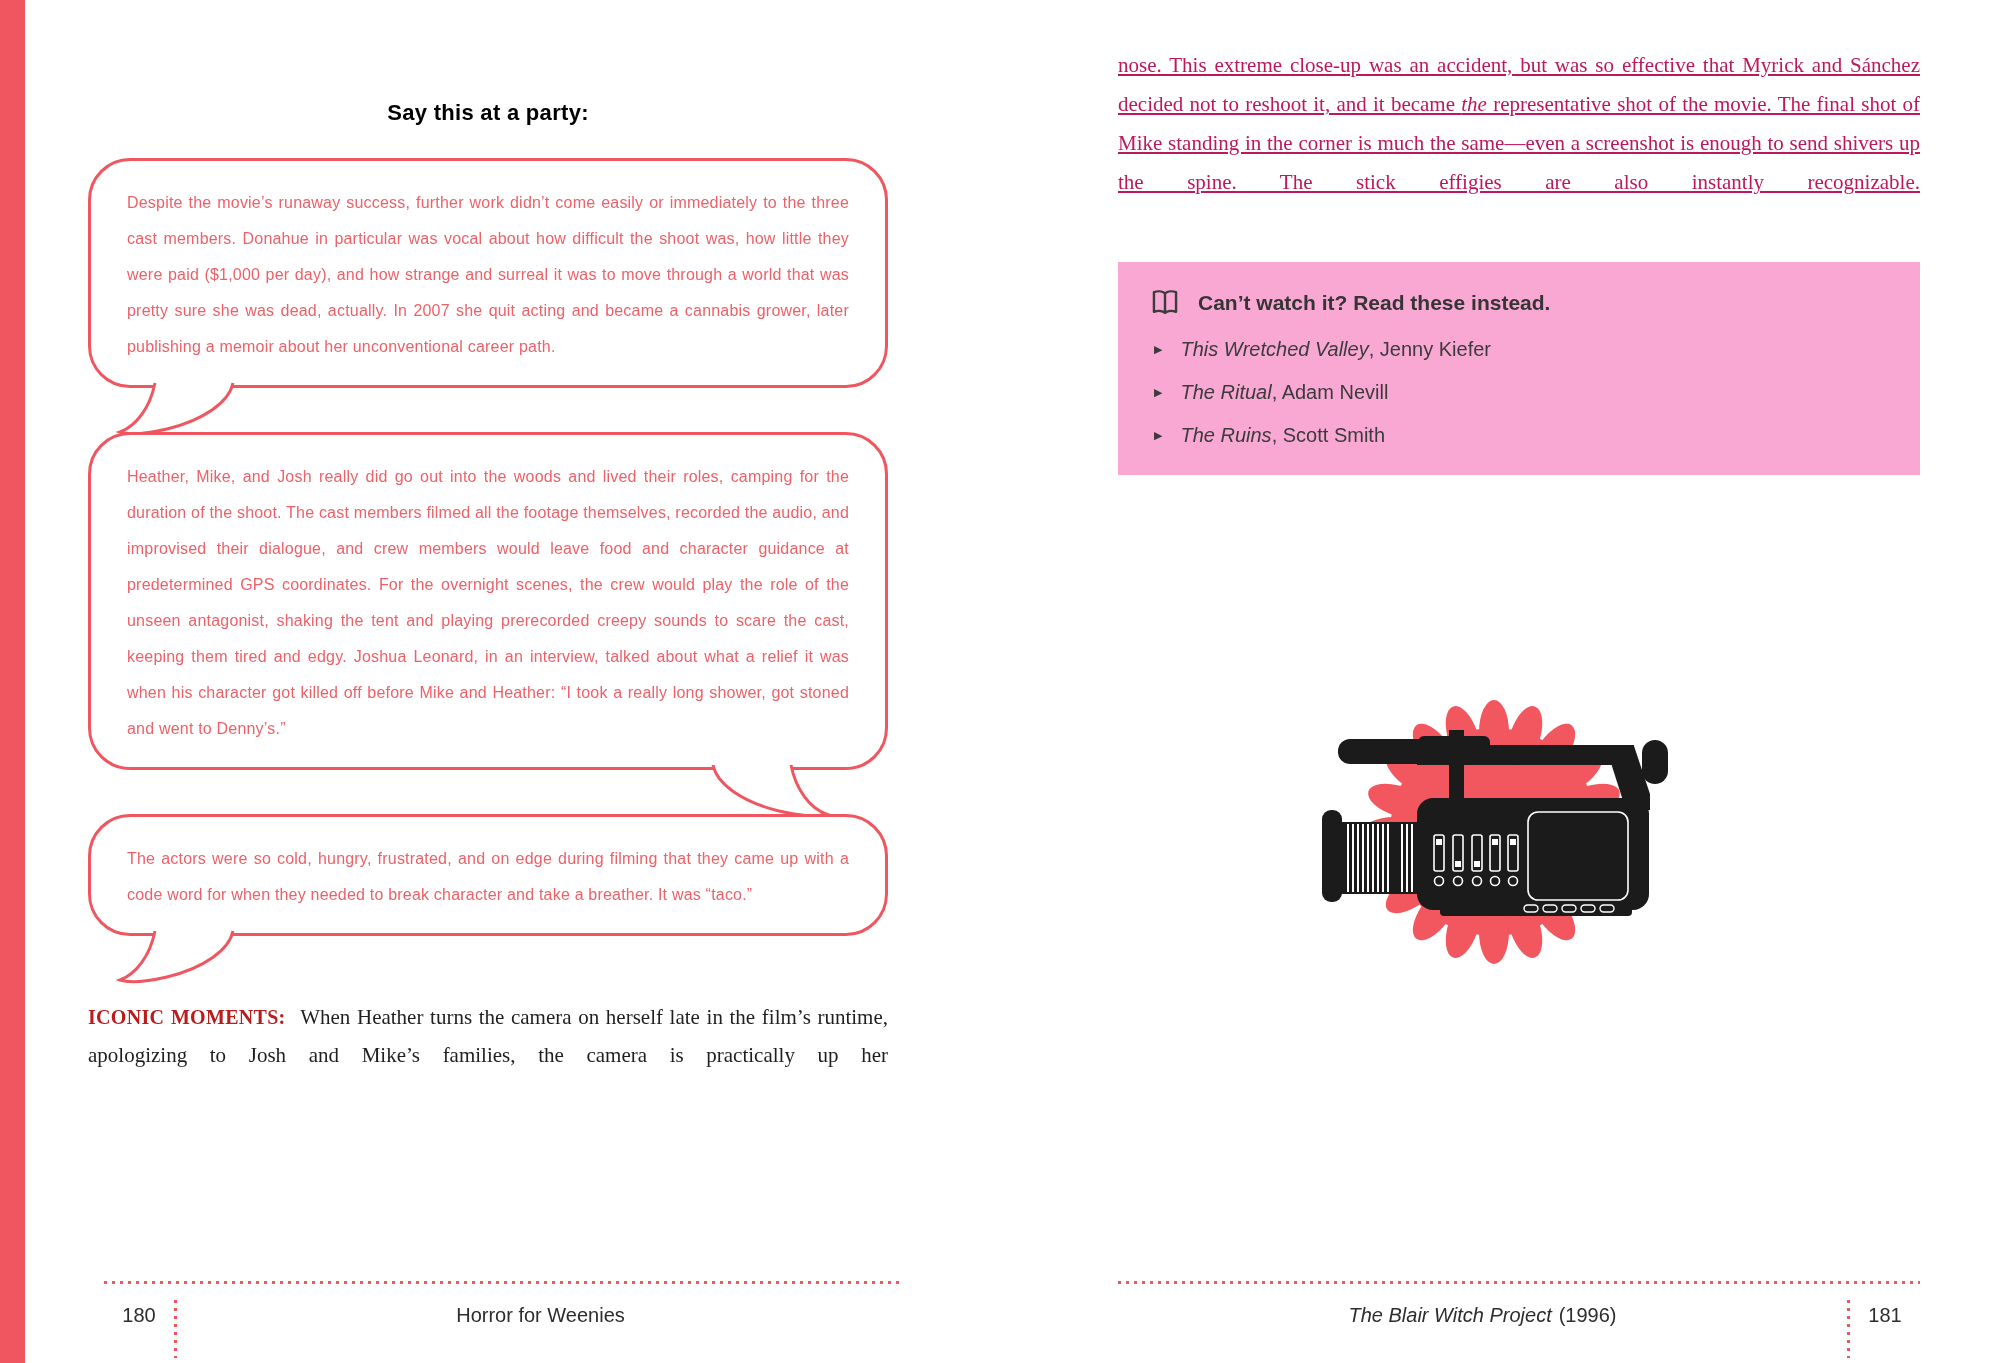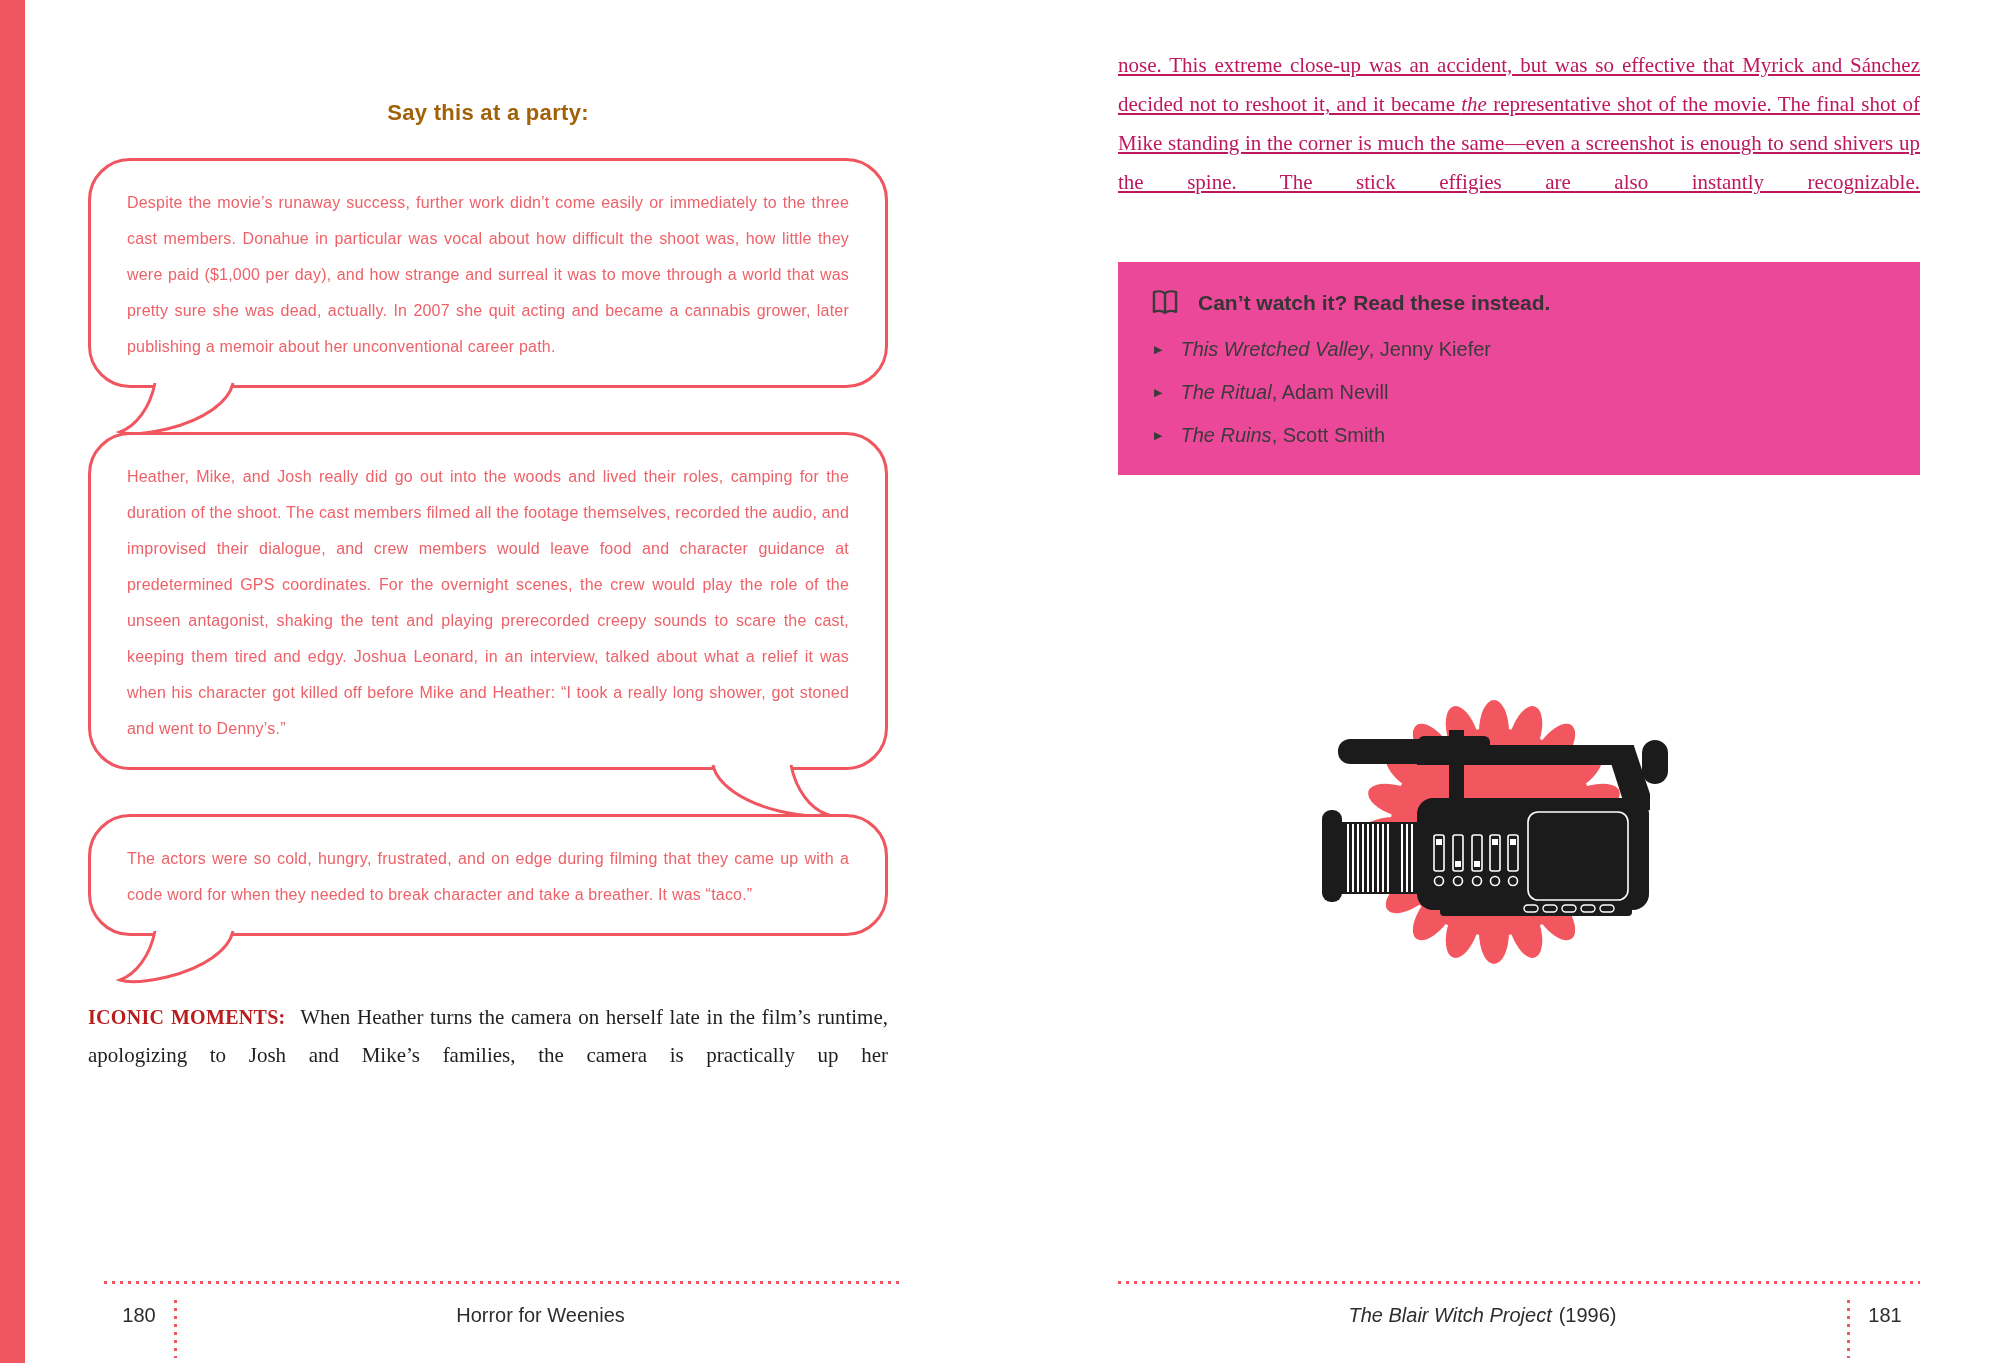--- a/index.html
+++ b/index.html
@@ -2,40 +2,40 @@
 <html><head>
 <meta charset="utf-8">
 <style>
   html,body{margin:0;padding:0;background:#ffffff;}
   .page{position:relative;width:2000px;height:1363px;background:#ffffff;overflow:hidden;
         font-family:"Liberation Sans",sans-serif;}
   .spine{position:absolute;left:0;top:0;width:25px;height:1363px;background:#EF5660;}
 
   
   .left-col{position:absolute;left:88px;top:0;width:800px;}
-  .party-heading{margin-top:100px;text-align:center;color:#a16207;font-weight:bold;
+  .party-heading{margin-top:100px;text-align:center;color:#000000;font-weight:bold;
                  font-size:22px;letter-spacing:.3px;}
   .bubble{position:relative;margin-top:32px;border:3px solid #EF5660;border-radius:42px;
           padding:24px 36px 20px 36px;color:#ED6168;font-size:16px;line-height:36px;
           text-align:justify;letter-spacing:.2px;background:#fff;}
   .bubble + .bubble{margin-top:44px;}
   .tail{position:absolute;bottom:-53px;left:14px;width:150px;height:56px;}
   .tail.right{left:auto;right:44px;transform:scaleX(-1);}
   .iconic{margin-top:62px;font-family:"Liberation Serif",serif;font-size:21px;line-height:38px;
           color:#1F1F1F;text-align:justify;text-align-last:justify;}
   .iconic-label{font-family:Liberation Serif, serif;font-weight:bold;color:#b91c1c;
                 font-size:20px;letter-spacing:.3px;}
   .iconic-text{margin-left:8px;}
 
   
   .right-col{position:absolute;left:1118px;top:0;width:802px;}
   .body-par{margin-top:46px;font-family:"Liberation Serif",serif;font-size:21px;line-height:39px;
             color:#be185d;text-align:justify;text-align-last:justify;text-decoration:underline;}
   .body-par .it{font-style:italic;}
-  .read-box{margin-top:60px;background:#ec4899;padding:26px 30px 28px 30px;box-sizing:border-box;}
+  .read-box{margin-top:60px;background:#f9a8d4;padding:26px 30px 28px 30px;box-sizing:border-box;}
   .read-box-head{display:flex;align-items:center;gap:16px;color:#353535;font-weight:bold;
                  font-size:21px;}
   .book-row{display:flex;align-items:center;margin-top:20px;color:#3B3B3B;font-size:20px;}
   .bullet{font-family:"DejaVu Sans",sans-serif;font-size:11px;color:#3B3B3B;margin:0 18px 0 6px;}
   .book-title{font-style:italic;margin-top:26px;}
 
   .illustration{position:absolute;left:1322px;top:698px;width:350px;height:266px;}
 
   
   .footer{position:absolute;top:1281px;width:800px;}

